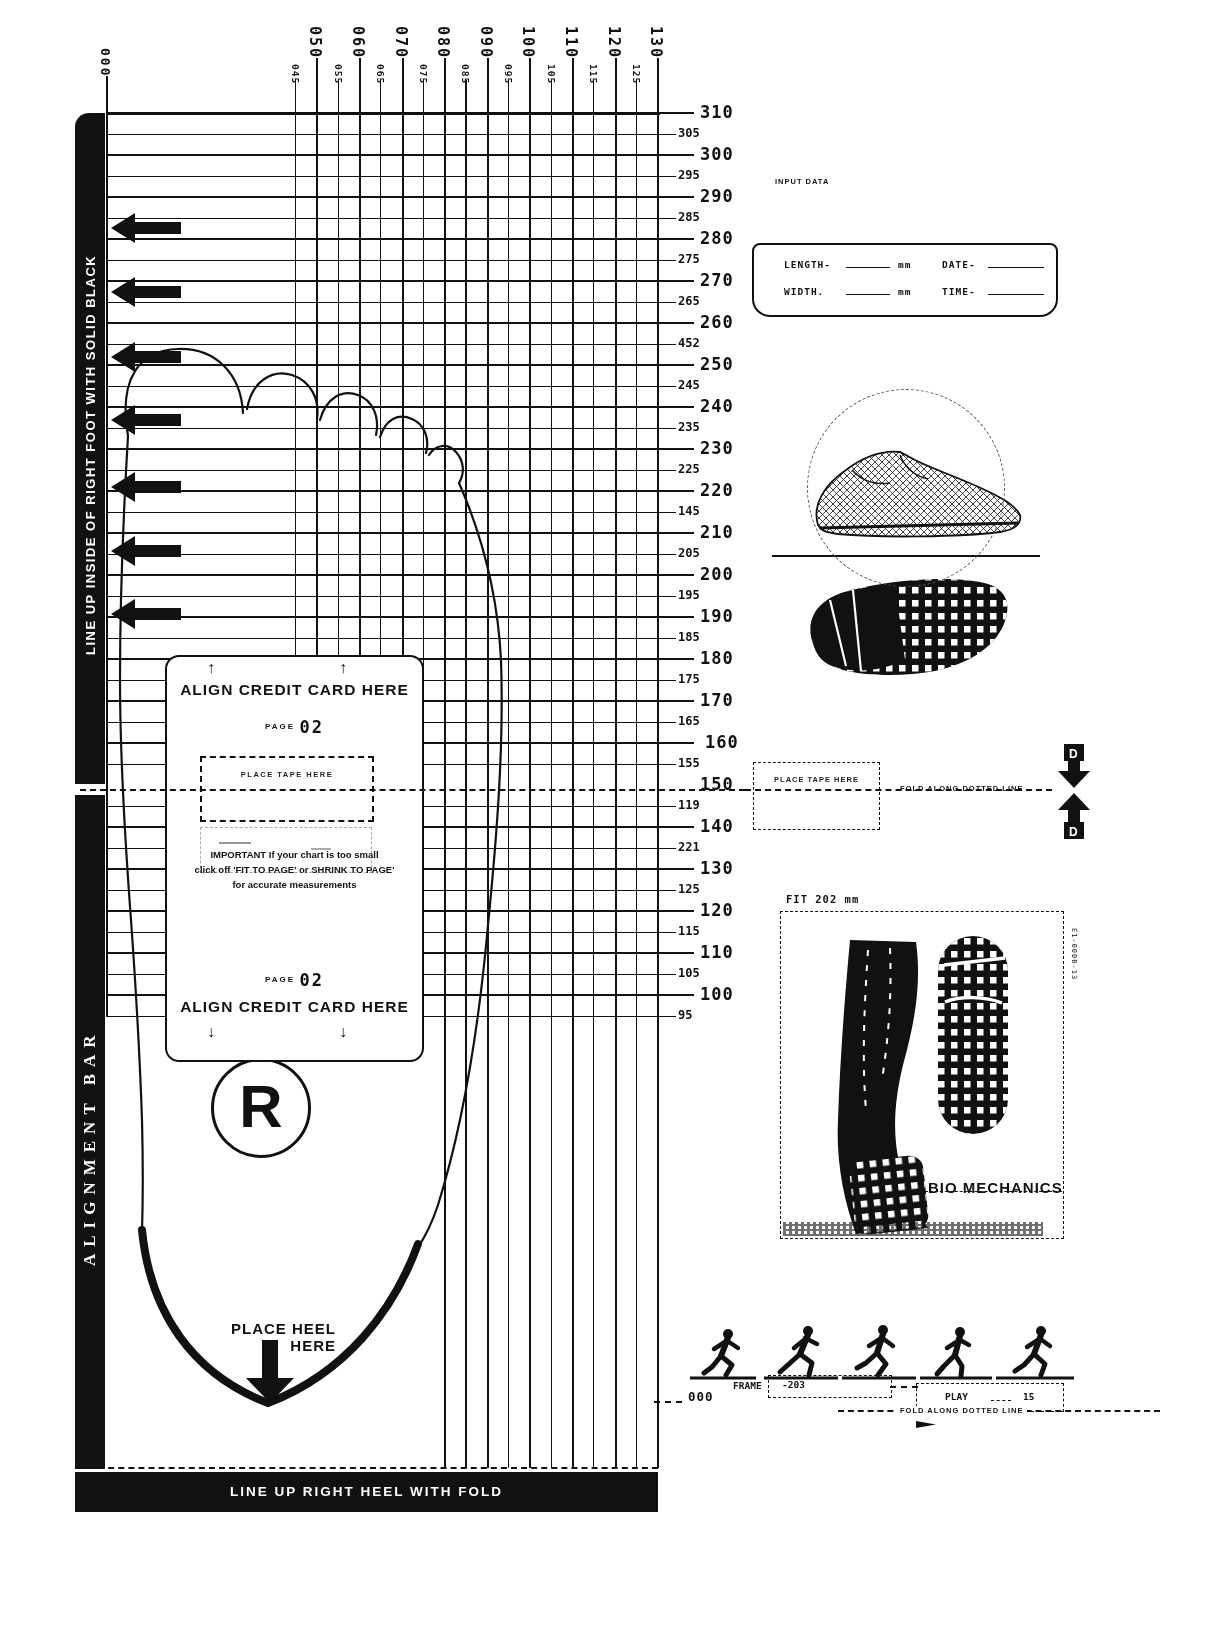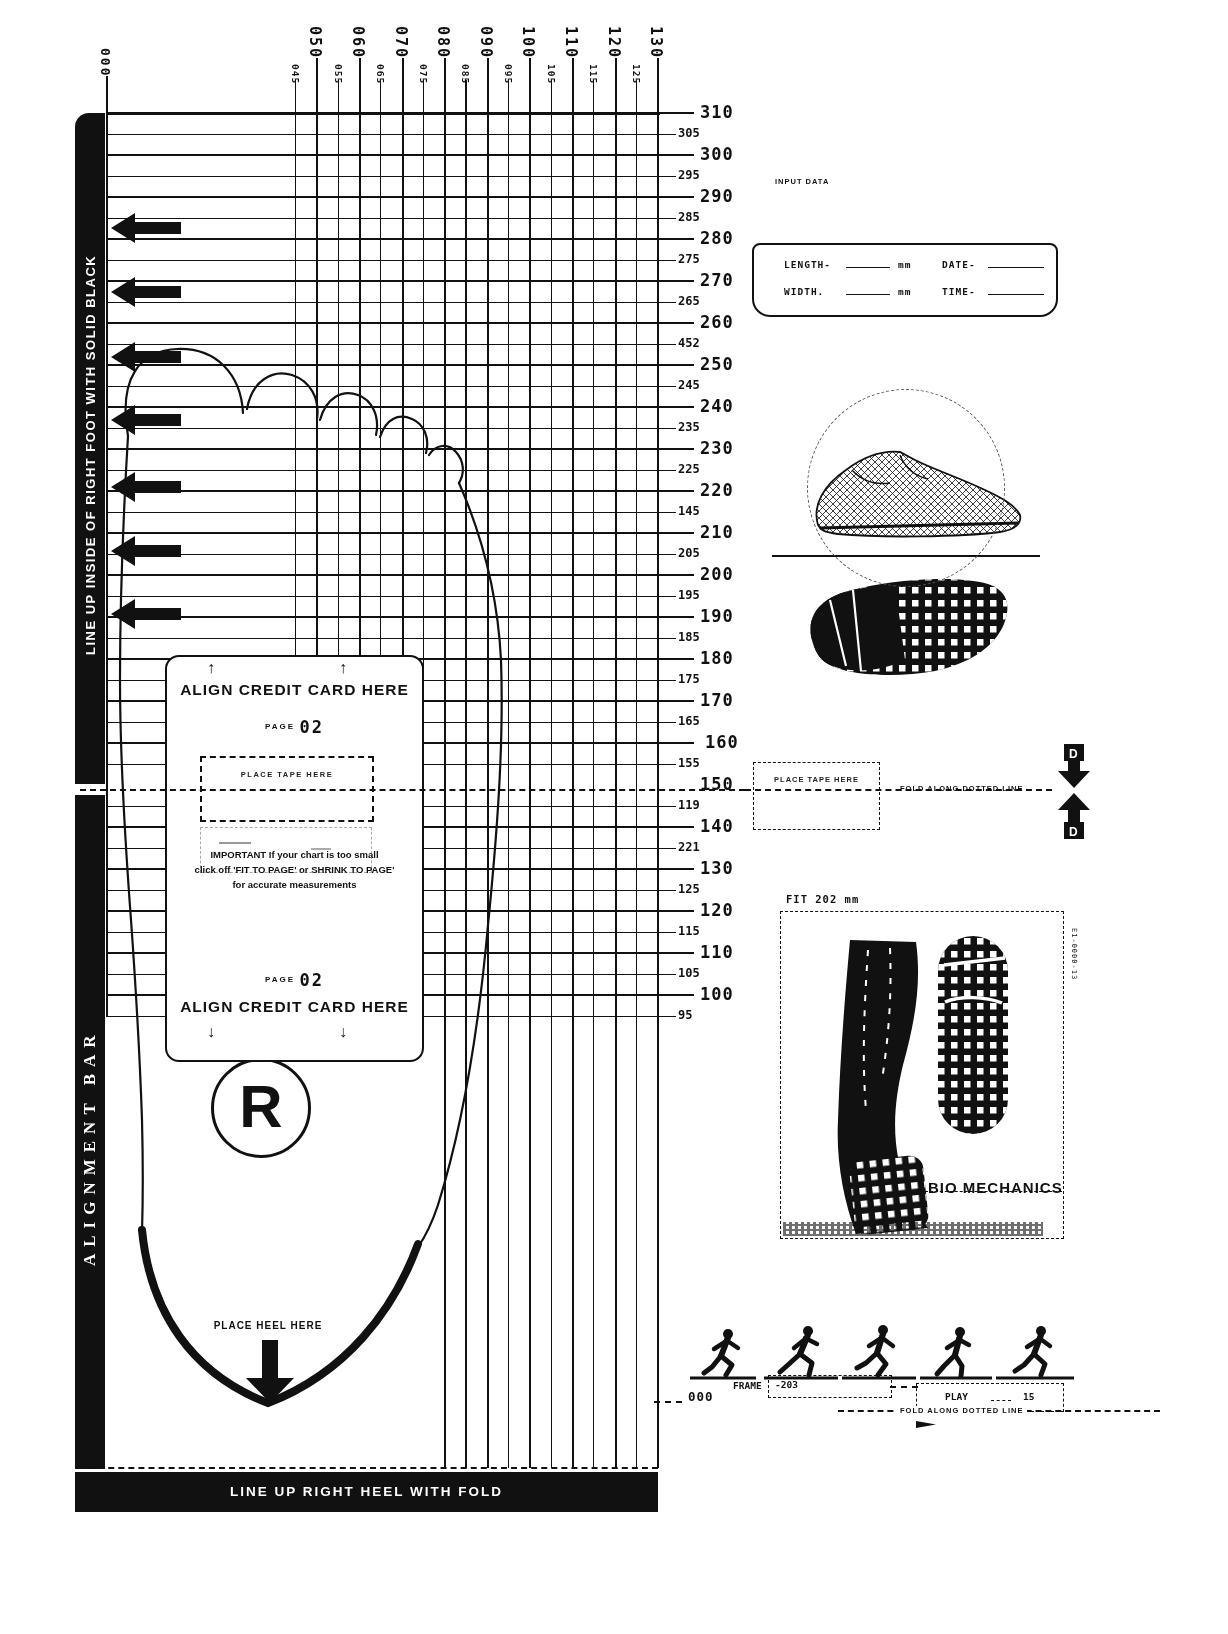--- a/index.html
+++ b/index.html
@@ -55,21 +55,21 @@
                       repeating-linear-gradient(0deg,#111 0 2px,transparent 2px 5px);}
   #bio-text{position:absolute;left:928px;top:1179px;font-weight:bold;font-size:15px;letter-spacing:1px;z-index:11;}
   #bio-dash{position:absolute;left:920px;top:1191px;width:142px;border-top:1.6px dashed #111;z-index:12;}
   
   .film-label{position:absolute;font-weight:bold;font-size:9.5px;font-family:"DejaVu Sans Mono",monospace;}
   
   #heel-bar{position:absolute;left:75px;top:1472px;width:583px;height:40px;background:#111;color:#fff;
             text-align:center;line-height:40px;font-weight:bold;font-size:13.5px;letter-spacing:2px;}
   #r-circle{position:absolute;left:211px;top:1058px;width:94px;height:94px;border:3.5px solid #111;border-radius:50%;
             text-align:center;line-height:92px;font-weight:bold;font-size:60px;font-family:"Liberation Sans",sans-serif;}
-  #place-heel{position:absolute;left:200px;top:1320px;width:136px;text-align:center;font-weight:bold;font-size:10px;letter-spacing:1px;}
+  #place-heel{position:absolute;left:200px;top:1320px;width:136px;text-align:right;font-weight:bold;font-size:15px;letter-spacing:1px;}
   .fold-text{position:absolute;font-weight:bold;font-size:7.5px;letter-spacing:1px;z-index:31;}
   #zero-bottom{position:absolute;left:688px;top:1389px;font-family:"DejaVu Sans Mono",monospace;font-weight:bold;font-size:12.5px;letter-spacing:1px;}
 </style>
 </head>
 <body>
 
 <div id="page">
 
   <div id="grid-layer">
       <div class="hline" style="left: 106px; top: 112px; width: 554px; height: 3px;"></div>
@@ -450,21 +450,21 @@
 
     <div class="tiny-label" style="left:786px;top:893px;font-size:10.5px;font-family:'DejaVu Sans Mono',monospace;">FIT 202 mm</div>
     <div id="fit-box"></div>
     <div id="speckle"></div>
     <div id="bio-text">BIO MECHANICS</div>
     <div id="bio-dash"></div>
     <div class="rot" style="left:1078px;top:928px;font-size:7px;letter-spacing:1px;font-weight:normal;">E1-0000-13</div>
 
     <div class="film-label" style="left:733px;top:1380px;">FRAME</div>
     <div class="dash-box" style="left:768px;top:1375px;width:122px;height:21px;border-width:1.6px;">
-      <span class="film-label" style="left:6px;top:3px;">-203</span>
+      <span class="film-label" style="left:13px;top:3px;">-203</span>
     </div>
     <div class="dash-h thin" style="left:890px;top:1386px;width:28px;"></div>
     <div class="dash-box" style="left:916px;top:1383px;width:146px;height:27px;border-width:1.6px;">
       <span class="film-label" style="position:absolute;left:28px;top:7px;">PLAY</span>
       <span style="position:absolute;left:74px;top:16px;width:20px;border-top:1.6px dashed #111;"></span>
       <span class="film-label" style="position:absolute;left:106px;top:7px;">15</span>
     </div>
 
     <div id="zero-bottom">000</div>
     <div class="dash-h thin" style="left:654px;top:1401px;width:28px;"></div>

